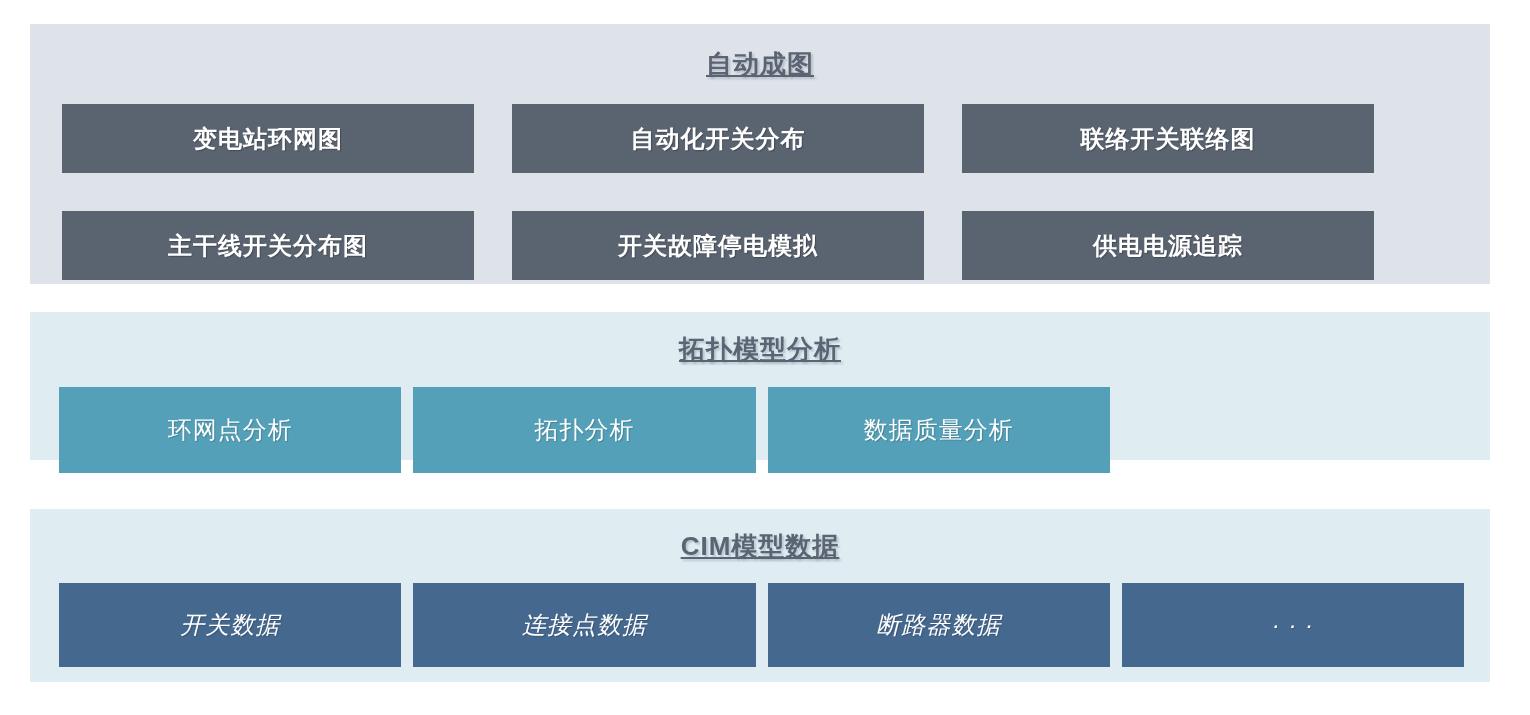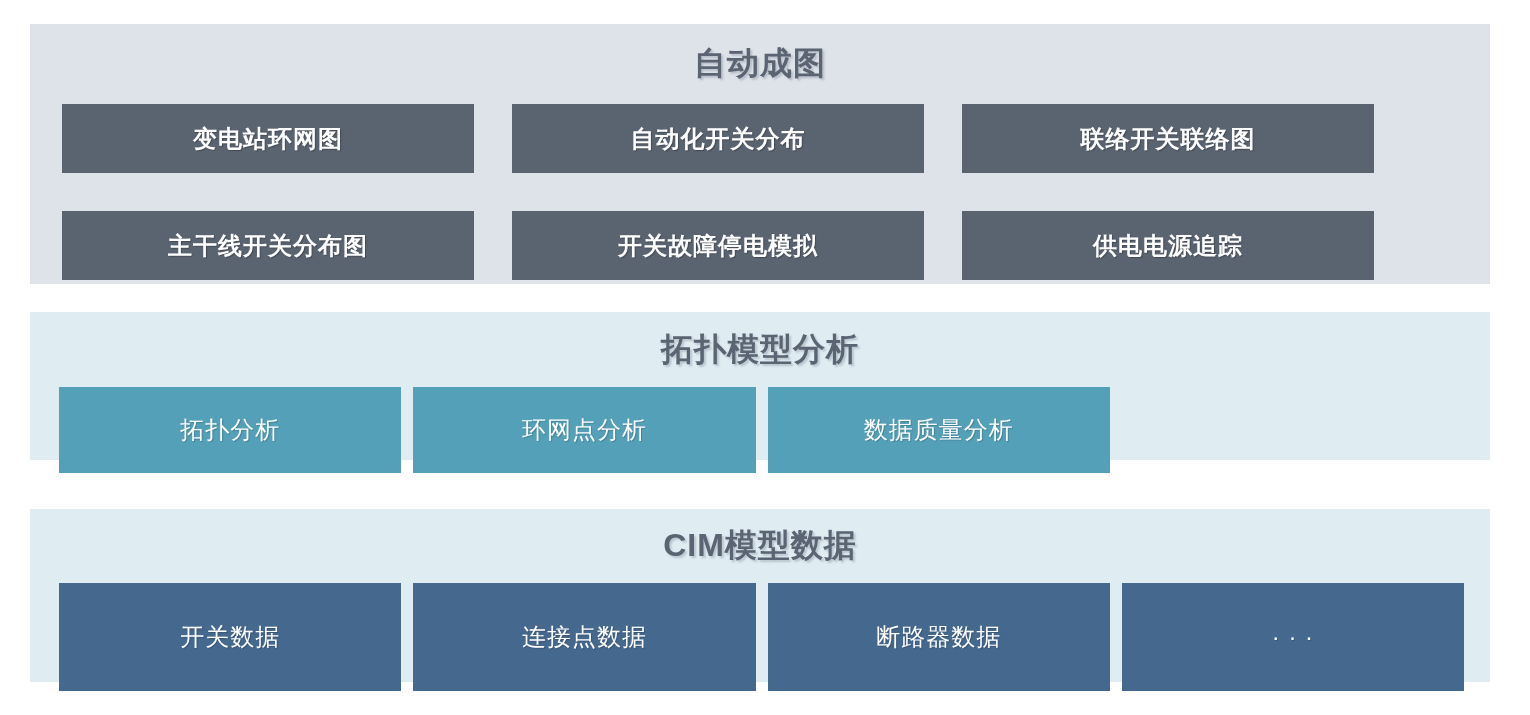--- a/index.html
+++ b/index.html
@@ -38,25 +38,26 @@
   }
   .panel-bottom {
     top: 509px;
     height: 173px;
     background: var(--light-panel-background);
   }
   .panel-title {
     display: flex;
     align-items: center;
     justify-content: center;
-    font-size: 32px;
+    font-size: 26px;
     font-weight: bold;
     color: var(--title-text);
     letter-spacing: 1px;
     text-shadow: 2px 2px 2px rgba(140,150,165,0.45);
+    text-decoration: underline;
   }
   .panel-top .panel-title    { height: 80px; }
   .panel-mid .panel-title    { height: 75px; }
   .panel-bottom .panel-title { height: 74px; }
 
   .grid3 {
     display: grid;
     grid-template-columns: repeat(3, 412px);
     column-gap: 80px;
     row-gap: 19px;
@@ -82,23 +83,24 @@
     background: var(--dark-button);
     font-weight: bold;
     text-shadow: 1px 1px 1px rgba(0,0,0,0.25);
   }
   .block-teal {
     height: 86px;
     background: var(--teal-button);
     text-shadow: 1px 1px 1px rgba(0,0,0,0.18);
   }
   .block-blue {
-    height: 108px;
+    height: 84px;
     background: var(--blue-button);
     text-shadow: 1px 1px 1px rgba(0,0,0,0.18);
+    font-style: italic;
   }
 </style>
 </head>
 <body>
 
 <div class="canvas">
 
   <section class="panel panel-top">
     <h2 class="panel-title">自动成图</h2>
     <div class="grid3">
@@ -107,22 +109,22 @@
       <div class="block block-dark">联络开关联络图</div>
       <div class="block block-dark">主干线开关分布图</div>
       <div class="block block-dark">开关故障停电模拟</div>
       <div class="block block-dark">供电电源追踪</div>
     </div>
   </section>
 
   <section class="panel panel-mid">
     <h2 class="panel-title">拓扑模型分析</h2>
     <div class="grid4">
+      <div class="block block-teal">环网点分析</div>
       <div class="block block-teal">拓扑分析</div>
-      <div class="block block-teal">环网点分析</div>
       <div class="block block-teal">数据质量分析</div>
     </div>
   </section>
 
   <section class="panel panel-bottom">
     <h2 class="panel-title">CIM模型数据</h2>
     <div class="grid4">
       <div class="block block-blue">开关数据</div>
       <div class="block block-blue">连接点数据</div>
       <div class="block block-blue">断路器数据</div>

